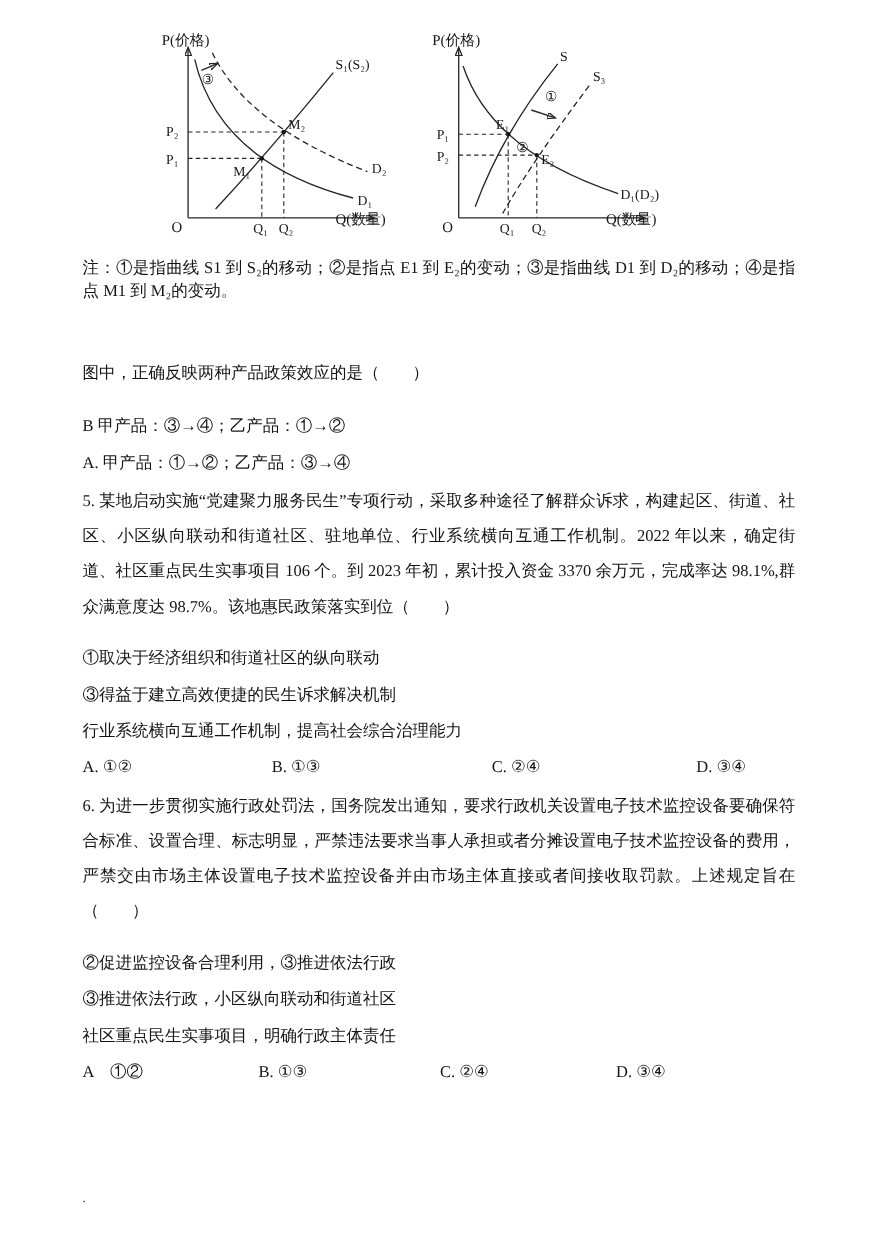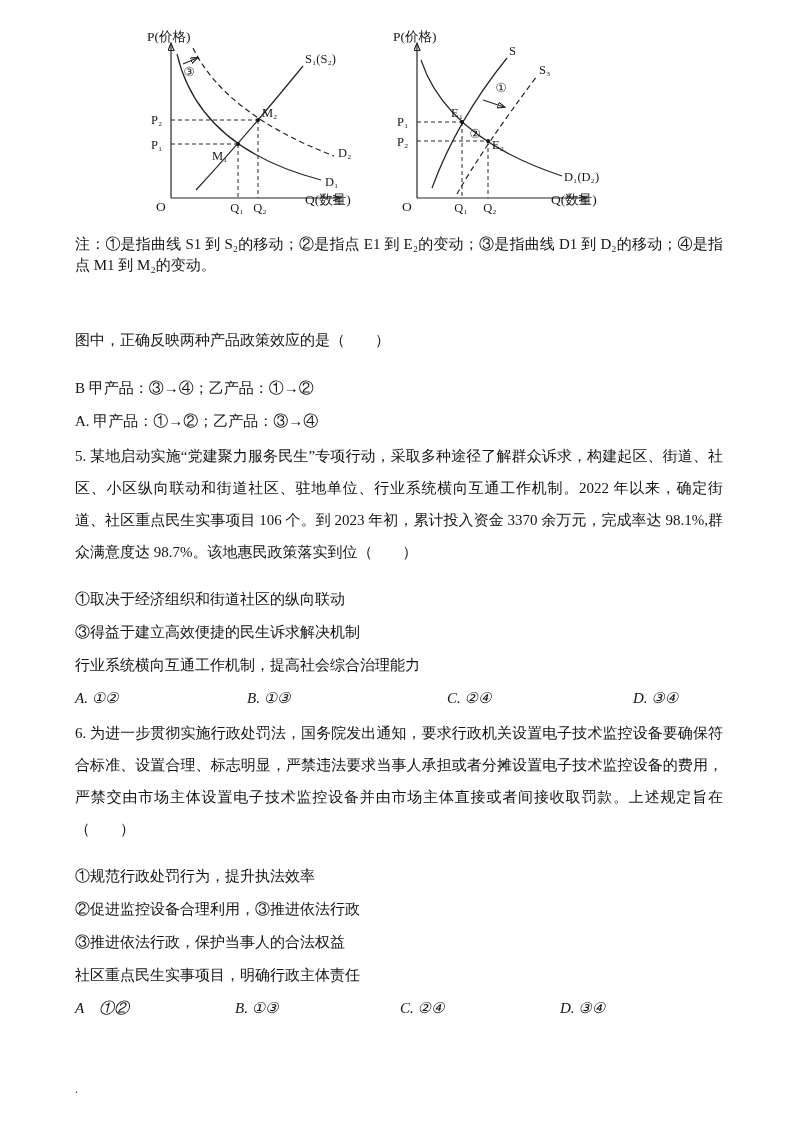--- a/index.html
+++ b/index.html
@@ -17,21 +17,21 @@
   .dg .guide{stroke-dasharray:4 3;stroke-width:1;}
   .dg .dashcurve{stroke-dasharray:5.5 3.5;}
   .dg circle{fill:#141414;stroke:none;}
   .note{margin-top:8px;line-height:21px;text-align:justify;}
   .stem{line-height:33px;margin-top:48px;}
   .opt{line-height:33px;}
   .gap-top{margin-top:6px;}
   .para{margin-top:2px;line-height:32px;text-align:justify;}
   .item{line-height:33px;}
   .answers{display:flex;line-height:33px;}
-  .answers span{display:block;white-space:pre;font-style:italic;}
+  .answers span{display:block;white-space:pre;}
   .ansq5 span:nth-child(1){width:172px;}
   .ansq5 span:nth-child(2){width:200px;}
   .ansq5 span:nth-child(3){width:186px;}
   .ansq6 span:nth-child(1){width:160px;}
   .ansq6 span:nth-child(2){width:165px;}
   .ansq6 span:nth-child(3){width:160px;}
   .stray{position:absolute;font-size:12px;color:#333;}
 </style>
 </head>
 <body>
@@ -131,23 +131,22 @@
     <div class="item">③得益于建立高效便捷的民生诉求解决机制</div>
     <div class="item">行业系统横向互通工作机制，提高社会综合治理能力</div>
     <div class="answers ansq5">
       <span>A. ①②</span>
       <span>B. ①③</span>
       <span>C. ②④</span>
       <span>D. ③④</span>
     </div>
 
     <p class="para">6. 为进一步贯彻实施行政处罚法，国务院发出通知，要求行政机关设置电子技术监控设备要确保符合标准、设置合理、标志明显，严禁违法要求当事人承担或者分摊设置电子技术监控设备的费用，严禁交由市场主体设置电子技术监控设备并由市场主体直接或者间接收取罚款。上述规定旨在（　　）</p>
-    <div class="item">①规范行政处罚行为，提升执法效率</div>
     <div class="item">②促进监控设备合理利用，③推进依法行政</div>
-    <div class="item">③推进依法行政，保护当事人的合法权益</div>
+    <div class="item">③推进依法行政，小区纵向联动和街道社区</div>
     <div class="item">社区重点民生实事项目，明确行政主体责任</div>
     <div class="answers ansq6">
       <span>A　①②</span>
       <span>B. ①③</span>
       <span>C. ②④</span>
       <span>D. ③④</span>
     </div>
 
   </div>
 

